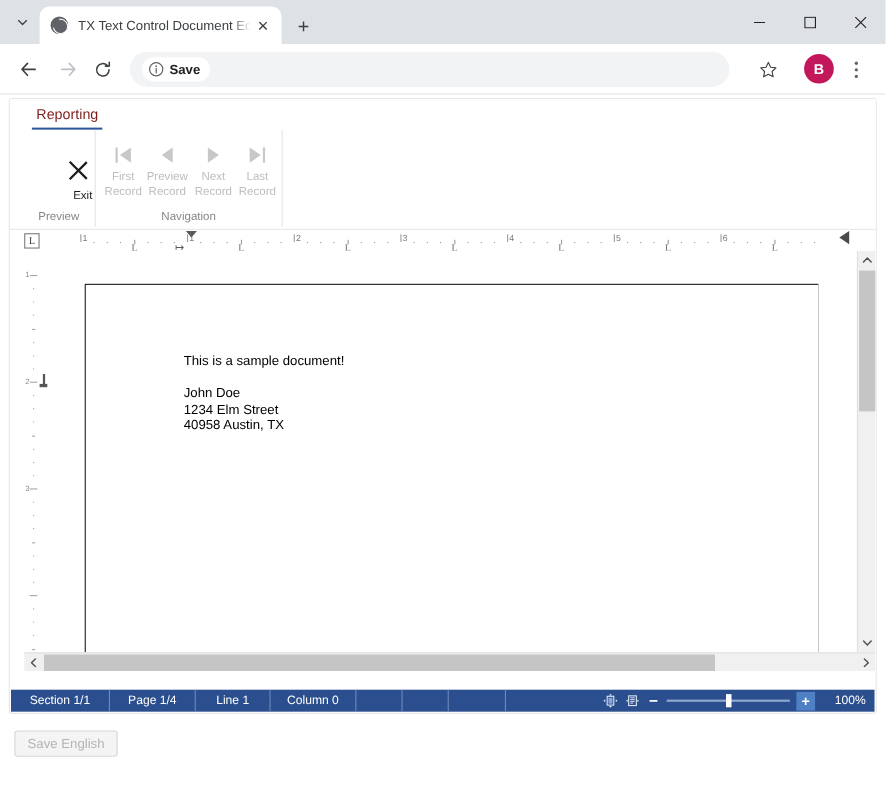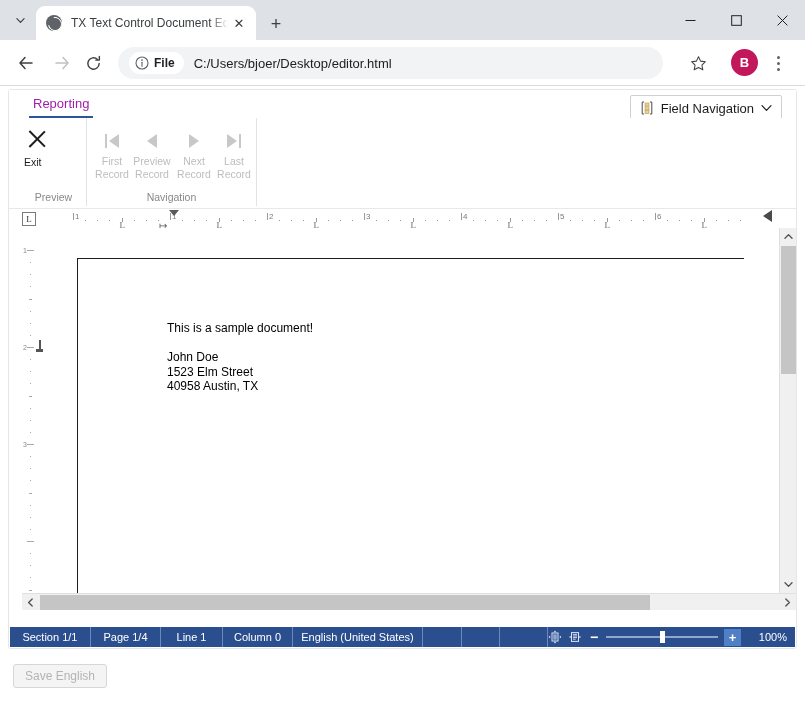--- a/index.html
+++ b/index.html
@@ -158,21 +158,21 @@
     border-radius: 3px;
   }
 
   
   #ribbon-tabs {
     position: absolute; left: 0; top: 0; width: 787px; height: 28px;
     background: #ffffff;
   }
   #ribbon-tab-reporting {
     position: absolute; left: 20px; top: 4px;
-    font-size: 13px; color: #a21caf;
+    font-size: 13px; color: #7f1d1d;
     padding: 2px 4px 5px 4px;
     border-bottom: 2px solid #2b579a;
   }
 
   #ribbon-body {
     position: absolute; left: 0; top: 28px; width: 787px; height: 88px;
     background: #ffffff;
   }
   .ribbon-group {
     position: absolute; top: 0; height: 88px;
@@ -181,23 +181,23 @@
   #grp-preview { left: 12px; width: 66px; }
   #grp-navigation { left: 78px; width: 170px; }
   .group-label {
     position: absolute; bottom: 2px; left: 0; width: 100%;
     text-align: center;
     font-size: 10.5px; color: #888888;
   }
   #grp-preview .group-label, #grp-navigation .group-label { bottom: 3px; }
 
   .big-btn {
-    position: absolute; top: 4px;
+    position: absolute; top: 20px;
     width: 60px; height: 60px;
-    display: flex; flex-direction: column; align-items: flex-start;
+    display: flex; flex-direction: column; align-items: flex-end;
     padding-top: 4px;
   }
   #btn-exit { left: 3px; }
   #exit-x {
     width: 26px; height: 26px; position: relative; margin-bottom: 4px;
   }
   #exit-x::before, #exit-x::after {
     content: ""; position: absolute; left: 50%; top: 2px;
     width: 1.6px; height: 22px; background: #1c1c1c;
   }
@@ -490,23 +490,22 @@
       </svg>
     </div>
 
     <div id="omnibox">
       <div id="omnibox-file-chip">
         <svg id="info-icon-wrap" viewBox="0 0 14 14">
           <circle cx="7" cy="7" r="6" fill="none" stroke="#5f6368" stroke-width="1.1"></circle>
           <circle cx="7" cy="4.1" r="0.85" fill="#5f6368"></circle>
           <path d="M7 6.2 V10.2" stroke="#5f6368" stroke-width="1.1" stroke-linecap="round"></path>
         </svg>
-        <span id="file-label">File</span>
-      </div>
-      <span id="omnibox-url">C:/Users/bjoer/Desktop/editor.html</span>
+        <span id="file-label">Save</span>
+      </div>
     </div>
 
     <div id="star-btn">
       <svg width="17" height="17" viewBox="0 0 18 18">
         <path d="M9 1.8 L11.2 6.5 L16.3 7.1 L12.6 10.6 L13.6 15.7 L9 13.2 L4.4 15.7 L5.4 10.6 L1.7 7.1 L6.8 6.5 Z" fill="none" stroke="#3c4043" stroke-width="1.1" stroke-linejoin="round"></path>
       </svg>
     </div>
     <div id="avatar">B</div>
     <div id="menu-btn">
       <i></i>
@@ -514,33 +513,20 @@
       <i></i>
     </div>
   </div>
 
   <div id="page-viewport">
 
     <div id="editor-frame">
 
       <div id="ribbon-tabs">
         <div id="ribbon-tab-reporting">Reporting</div>
-        <div id="field-nav-btn">
-          <svg id="field-nav-icon" viewBox="0 0 14 14">
-            <path d="M4 1 H2.2 V13 H4" fill="none" stroke="#4a4a4a" stroke-width="1"></path>
-            <path d="M10 1 H11.8 V13 H10" fill="none" stroke="#4a4a4a" stroke-width="1"></path>
-            <rect x="5" y="2" width="4" height="3" fill="#f0d18a" stroke="#b89a55" stroke-width="0.6"></rect>
-            <rect x="5" y="5.8" width="4" height="3" fill="#f0d18a" stroke="#b89a55" stroke-width="0.6"></rect>
-            <rect x="5" y="9.6" width="4" height="3" fill="#f0d18a" stroke="#b89a55" stroke-width="0.6"></rect>
-          </svg>
-          <span>Field Navigation</span>
-          <svg width="11" height="8" viewBox="0 0 11 8">
-            <path d="M1 1.6 L5.5 6.3 L10 1.6" fill="none" stroke="#1c1c1c" stroke-width="1.2" stroke-linecap="round" stroke-linejoin="round"></path>
-          </svg>
-        </div>
       </div>
 
       <div id="ribbon-body">
 
         <div class="ribbon-group" id="grp-preview">
           <div class="big-btn" id="btn-exit">
             <span id="exit-x"></span>
             <span class="big-btn-label">Exit</span>
           </div>
           <div class="group-label">Preview</div>
@@ -707,21 +693,21 @@
               <div class="rv-tick rv-dot" style="top: 373.625px;"></div>
             </div>
           <div id="vindent"></div>
         </div>
 
         <div id="page-canvas">
           <div id="page-sheet">
             <div id="doc-text">
               <div id="doc-title-line">This is a sample document!</div>
               <div class="doc-addr-line">John Doe</div>
-              <div class="doc-addr-line">1523 Elm Street</div>
+              <div class="doc-addr-line">1234 Elm Street</div>
               <div class="doc-addr-line">40958 Austin, TX</div>
             </div>
           </div>
         </div>
 
         <div id="vscroll">
           <div class="sb-arrow" id="vscroll-up">
             <svg width="9" height="7" viewBox="0 0 9 7">
                 <path d="M1 5.2 L4.5 1.6 L8 5.2" fill="none" stroke="#505050" stroke-width="1.3" stroke-linecap="round" stroke-linejoin="round"></path>
               </svg>
@@ -747,21 +733,20 @@
               </svg>
           </div>
         </div>
       </div>
 
       <div id="statusbar">
         <div class="sb-cell" id="sb-sec">Section 1/1</div>
         <div class="sb-cell" id="sb-page">Page 1/4</div>
         <div class="sb-cell" id="sb-line">Line 1</div>
         <div class="sb-cell" id="sb-col">Column 0</div>
-        <div class="sb-cell" id="sb-lang">English (United States)</div>
         <div class="sb-cell" id="sb-e1"></div>
         <div class="sb-cell" id="sb-e2"></div>
         <div class="sb-cell" id="sb-e3"></div>
         <div id="sb-spacer"></div>
         <div id="zoom-controls">
           <svg class="view-icon" viewBox="0 0 14 14">
             <rect x="4" y="3" width="6" height="8" fill="none" stroke="#dbe4f5" stroke-width="1"></rect>
             <rect x="5.2" y="4.3" width="3.6" height="5.4" fill="#8fa7cd"></rect>
             <path d="M7 0.6 L8.4 2.2 H5.6 Z" fill="#dbe4f5"></path>
             <path d="M7 13.4 L5.6 11.8 H8.4 Z" fill="#dbe4f5"></path>

